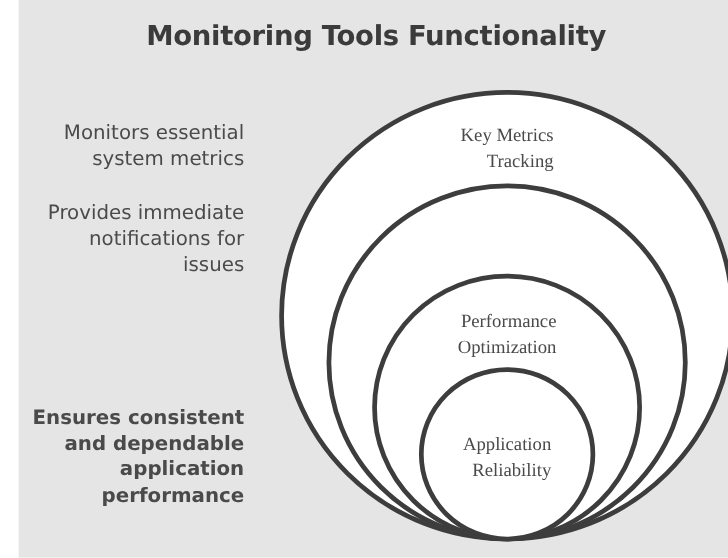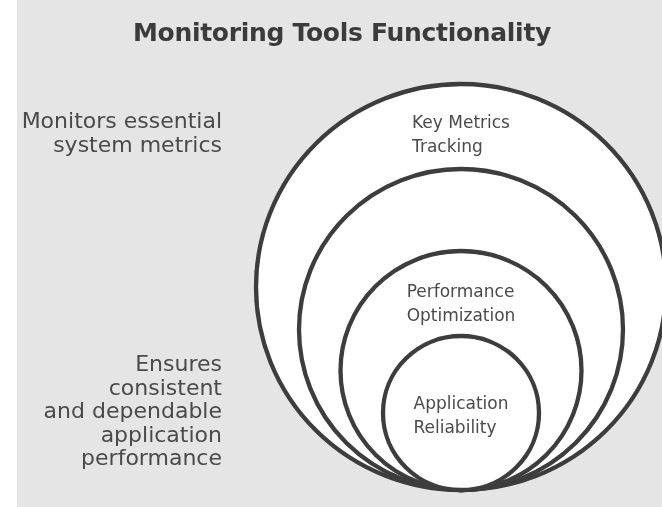--- a/index.html
+++ b/index.html
@@ -38,38 +38,39 @@
   .rings-svg ellipse {
     fill: #ffffff;
     stroke: #3d3d3d;
     stroke-width: 4.3;
   }
   .desc {
     position: absolute;
     right: 457px;
     text-align: right;
     white-space: pre-line;
-    font-size: 22px;
+    font-size: 18px;
     line-height: 23.5px;
     color: #4a4a4a;
   }
   .ring-label {
     position: absolute;
     left: 444px;
     transform: translateX(-50%);
-    text-align: left;
+    text-align: right;
     white-space: pre-line;
     font-size: 17px;
     line-height: 23.5px;
     color: #4a4a4a;
+    font-family: Liberation Serif, serif;
   }
   .desc-1 { top: 109px; }
   .desc-2 { top: 182px; }
   .desc-3 { top: 267px; }
-  .desc-4 { top: 352px; }
+  .desc-4 { top: 368px; font-weight: bold; }
   .label-1 { top: 111px; }
   .label-2 { top: 205px; }
   .label-3 { top: 280px; }
   .label-4 { top: 392px; }
 </style>
 </head>
 <body>
 
 <div class="canvas">
 
@@ -77,20 +78,23 @@
 
   <svg class="rings-svg" viewBox="0 0 662 507">
     <ellipse cx="444" cy="287" rx="205" ry="203"></ellipse>
     <ellipse cx="444" cy="329.5" rx="162" ry="160.5"></ellipse>
     <ellipse cx="444" cy="370.5" rx="120.5" ry="119.5"></ellipse>
     <ellipse cx="444" cy="413" rx="78" ry="77"></ellipse>
   </svg>
 
   <div class="desc desc-1">Monitors essential
 system metrics</div>
+  <div class="desc desc-2">Provides immediate
+notifications for
+issues</div>
   <div class="desc desc-4">Ensures consistent
 and dependable
 application
 performance</div>
 
   <div class="ring-label label-1">Key Metrics
 Tracking</div>
   <div class="ring-label label-3">Performance
 Optimization</div>
   <div class="ring-label label-4">Application

